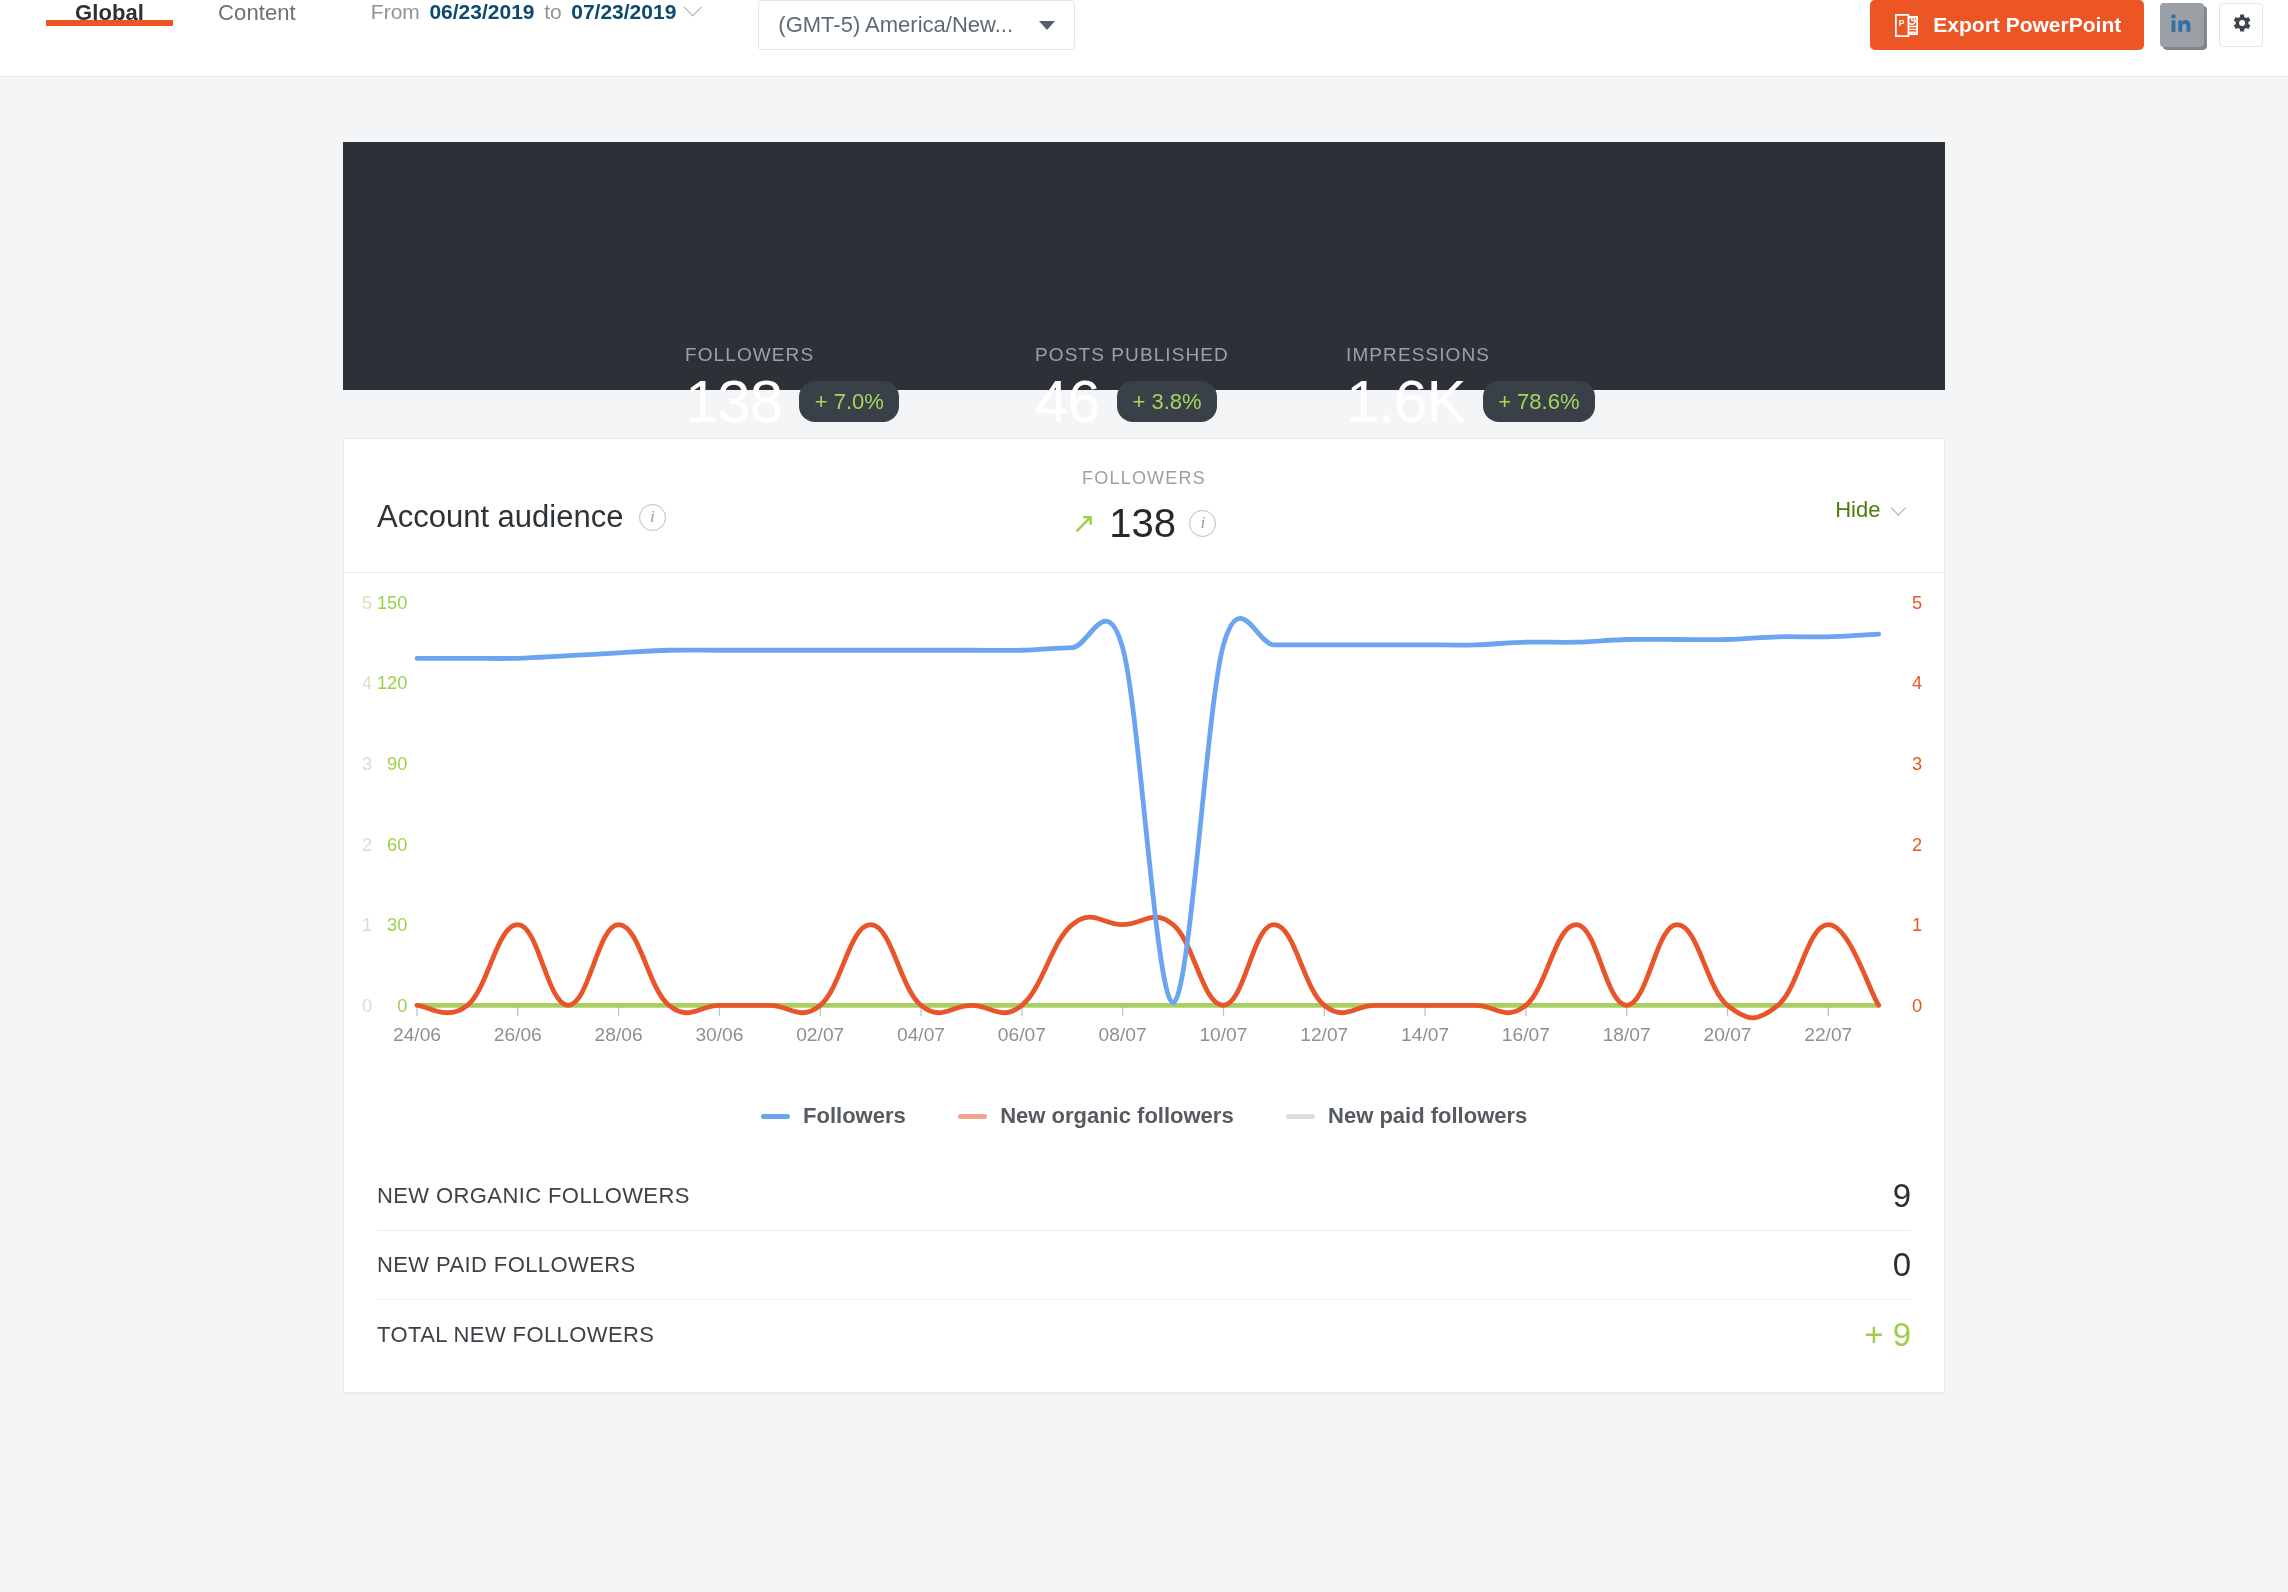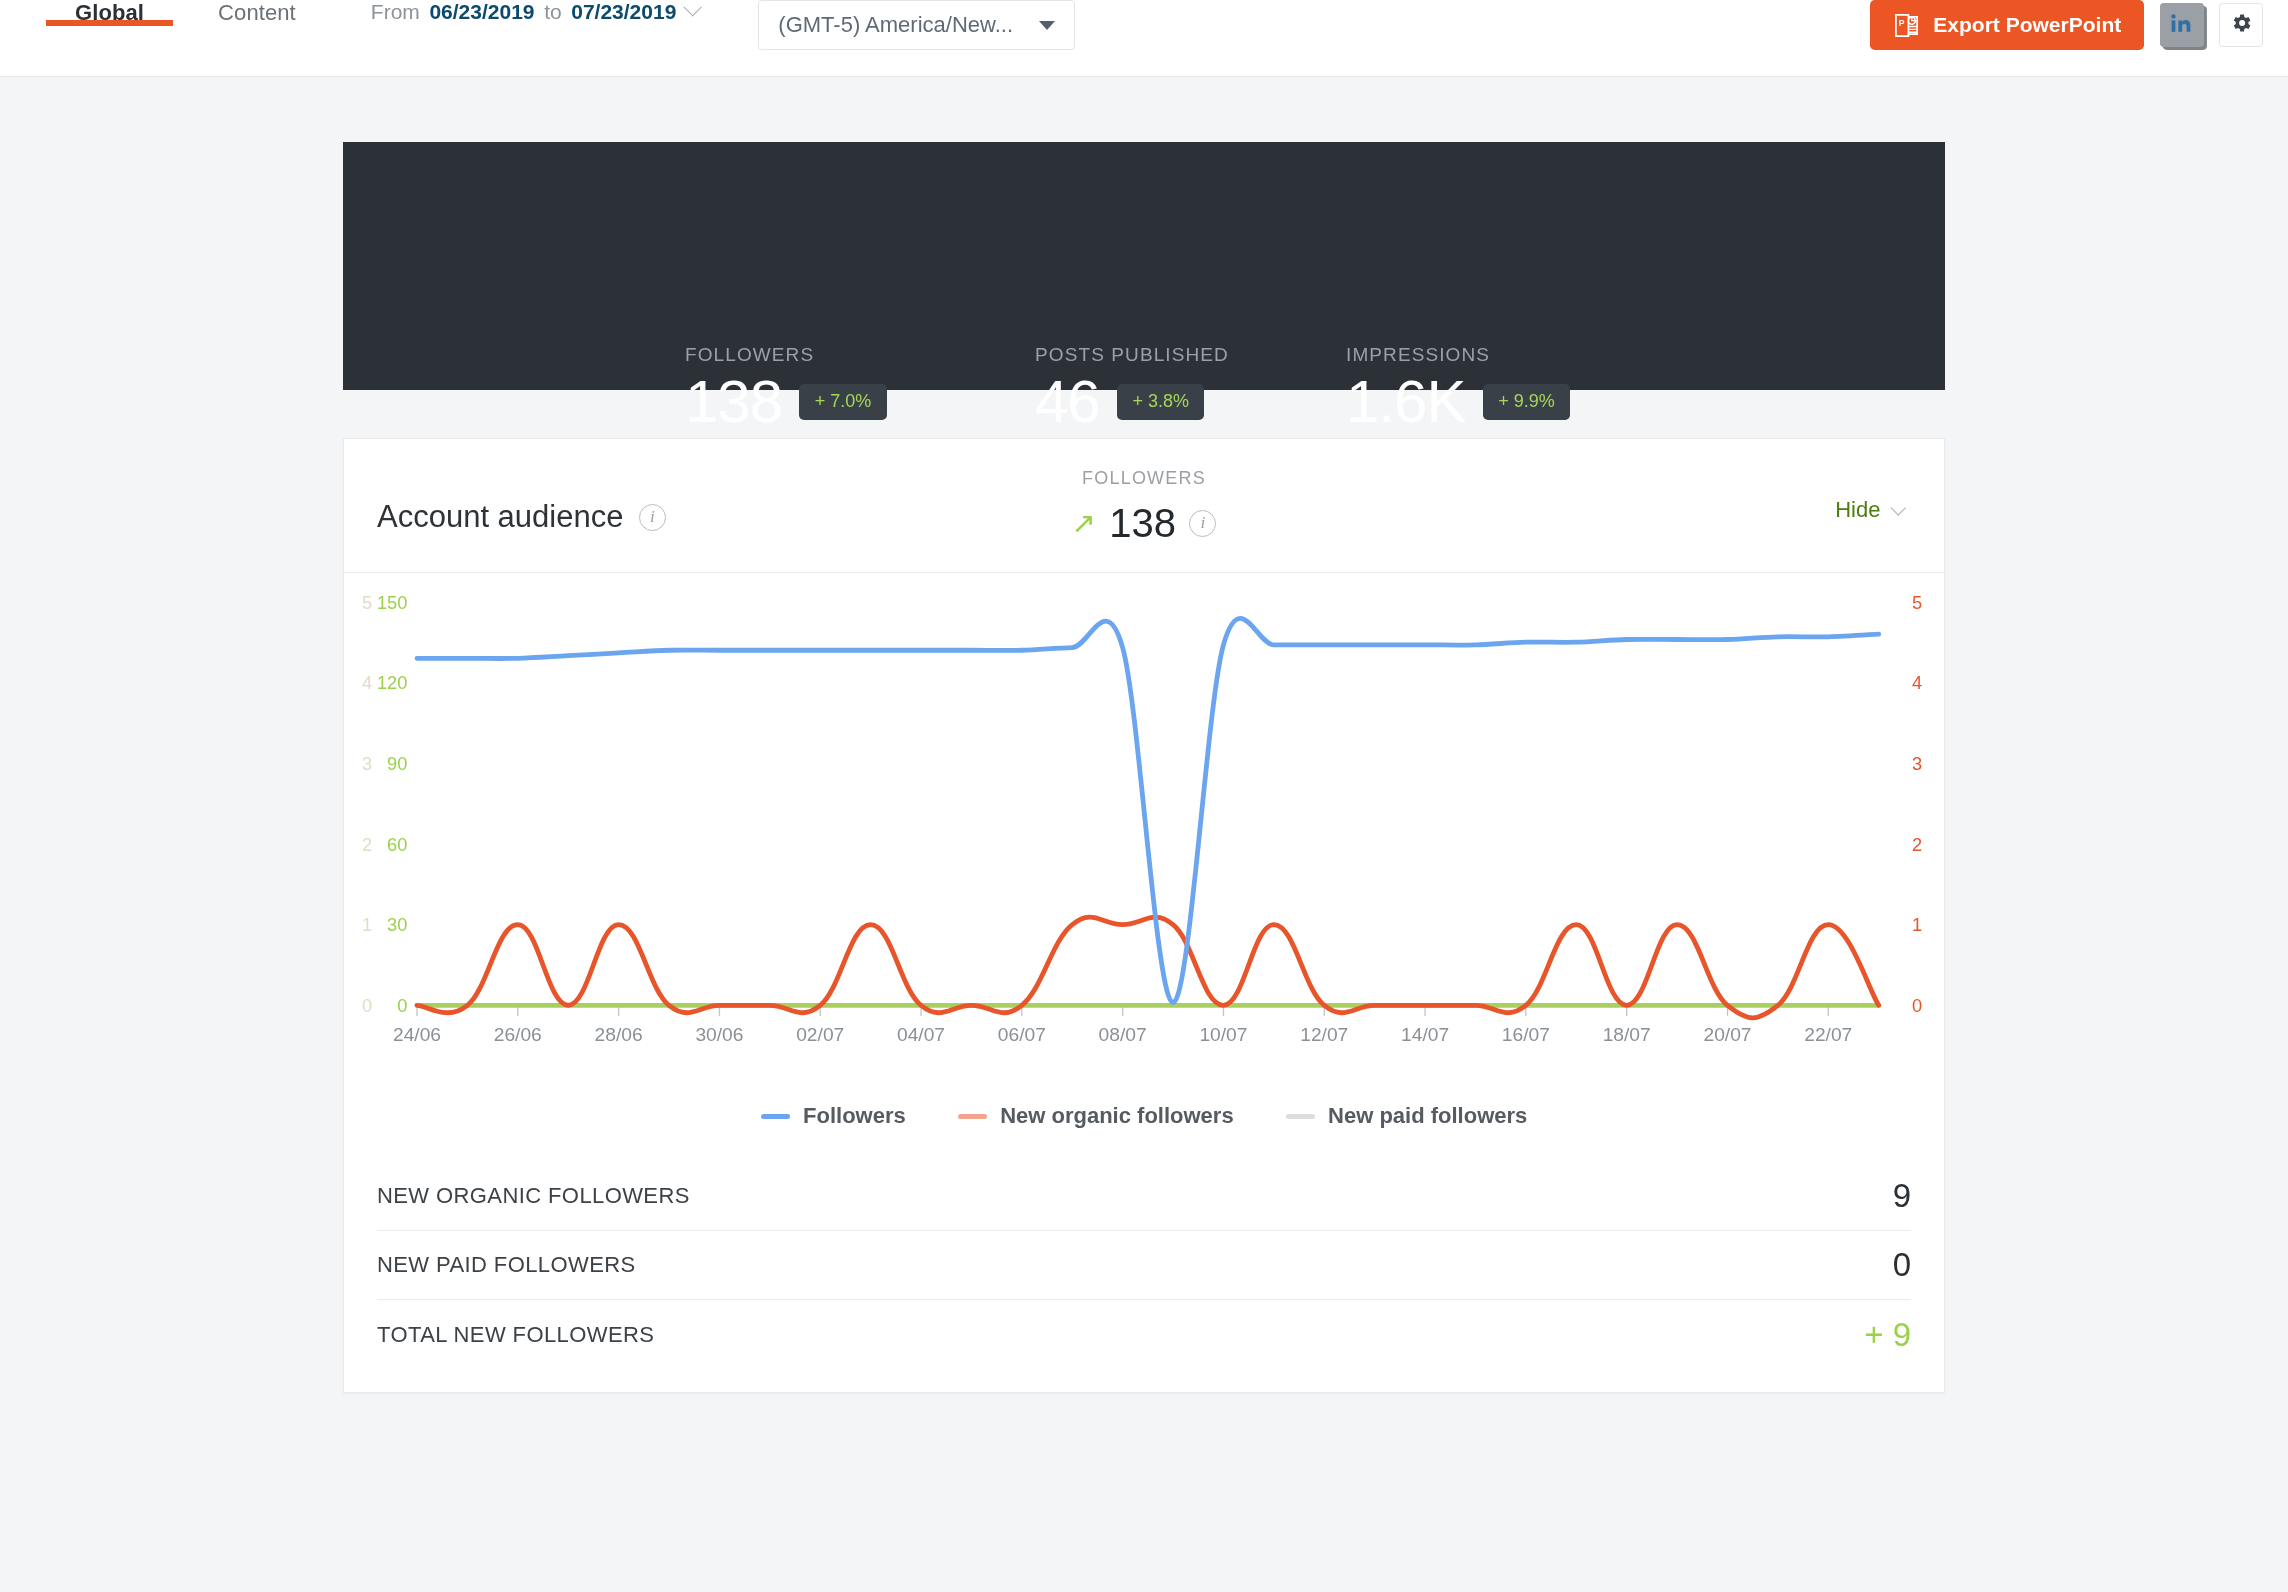--- a/index.html
+++ b/index.html
@@ -109,22 +109,22 @@
     color: #9ba1a7; text-transform: uppercase;
     margin-bottom: 5.8px;
   }
   .kpi-value-row { display: flex; align-items: center; gap: 17.3px; }
   .kpi-value {
     font-size: 60px; color: #ffffff; font-weight: 300;
     line-height: 1; letter-spacing: -1px;
   }
   .kpi-delta {
     background: #3a4047; color: #a5d75a;
-    border-radius: 5px;
-    font-size: 18px;
+    border-radius: 16px;
+    font-size: 22px;
     padding: 7.7px 15.4px;
     white-space: nowrap;
   }
 
   
   .card {
     margin: 48px auto 0;
     width: 1602px;
     background: #fff;
     border: 1px solid #e9eaec;
@@ -287,21 +287,21 @@
       <div class="kpi-label">POSTS PUBLISHED</div>
       <div class="kpi-value-row">
         <div class="kpi-value">46</div>
         <div class="kpi-delta">+ 3.8%</div>
       </div>
     </div>
     <div class="kpi" style="left:1003px">
       <div class="kpi-label">IMPRESSIONS</div>
       <div class="kpi-value-row">
         <div class="kpi-value">1.6K</div>
-        <div class="kpi-delta">+ 9.9%</div>
+        <div class="kpi-delta">+ 78.6%</div>
       </div>
     </div>
   </div>
 </div>
 
 <div class="card">
 
   <div class="card-head">
     <div class="card-title">
       <span>Account audience</span>

